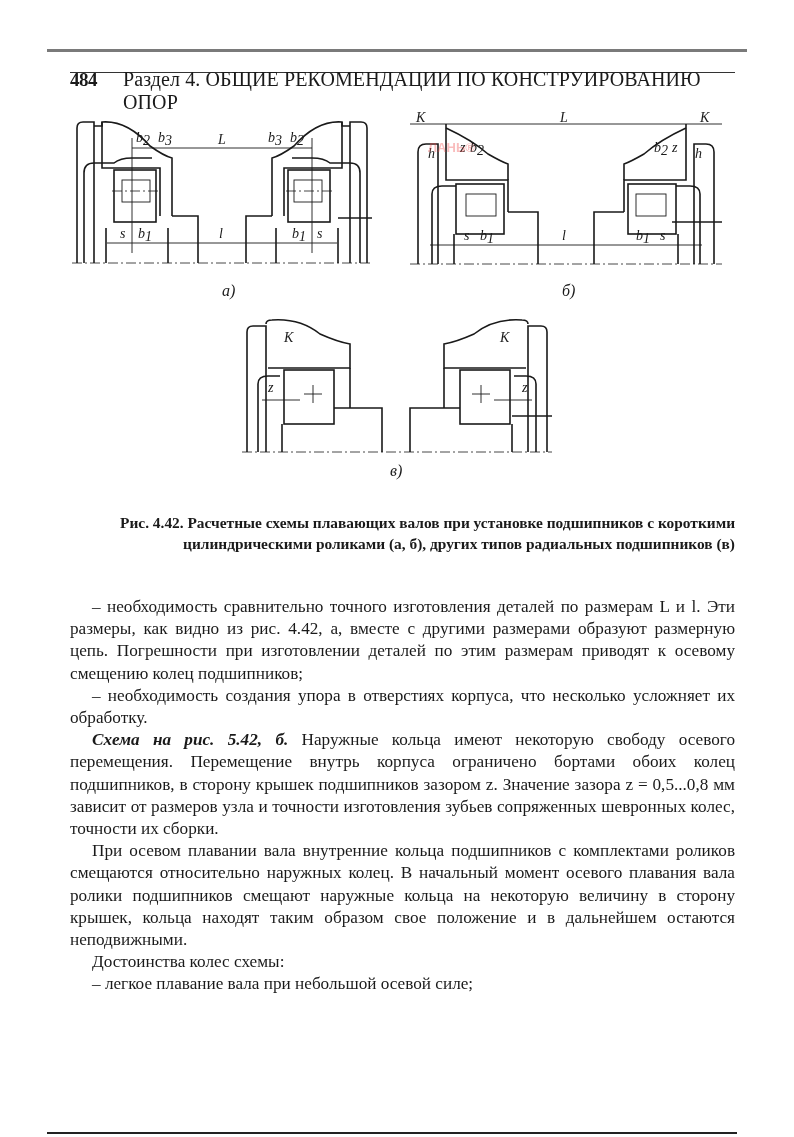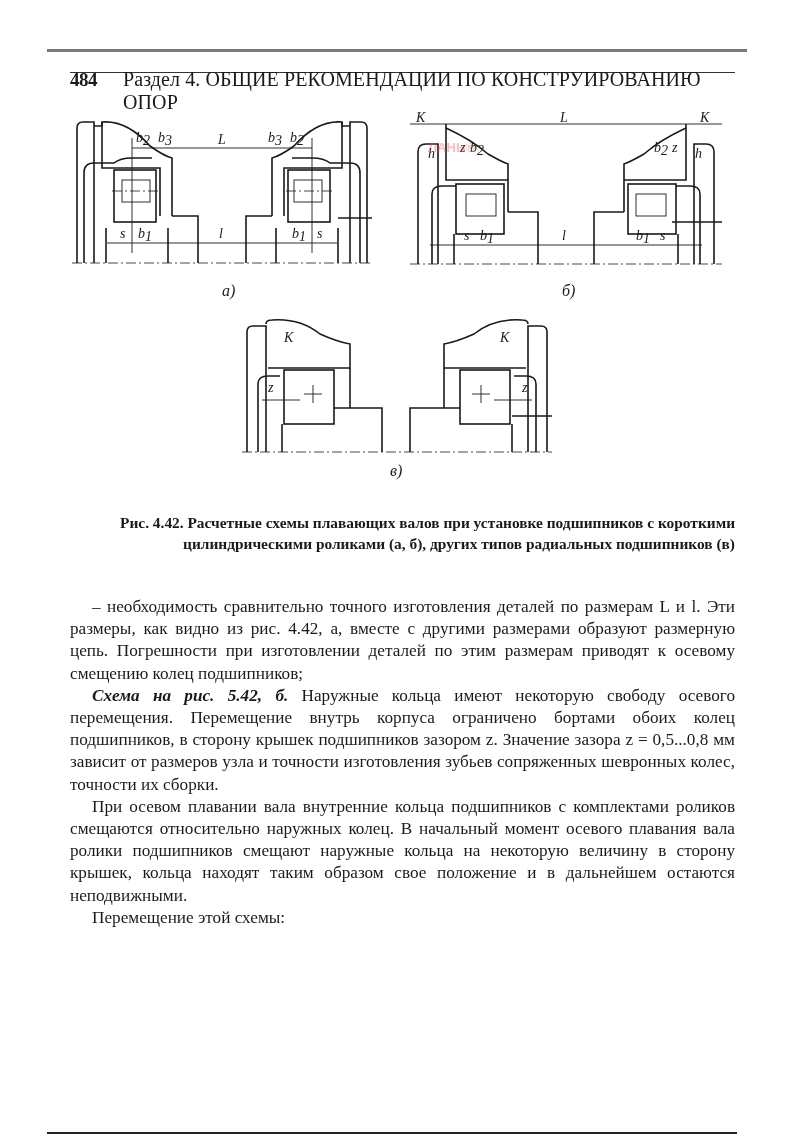--- a/index.html
+++ b/index.html
@@ -152,18 +152,20 @@
 </div>
 <div class="sublabel" style="left:390px; top:462px;">в)</div>
 
 <div class="caption">
   <div>Рис. 4.42. Расчетные схемы плавающих валов при установке подшипников с короткими</div>
   <div>цилиндрическими роликами (а, б), других типов радиальных подшипников (в)</div>
 </div>
 
 <div class="body-text">
   <p class="ind">– необходимость сравнительно точного изготовления деталей по размерам L и l. Эти размеры, как видно из рис. 4.42, а, вместе с другими размерами образуют размерную цепь. Погрешности при изготовлении деталей по этим размерам приводят к осевому смещению колец подшипников;</p>
+  <p class="ind">– необходимость создания упора в отверстиях корпуса, что несколько усложняет их обработку.</p>
   <p class="ind"><span class="lead">Схема на рис. 5.42, б.</span><span> Наружные кольца имеют некоторую свободу осевого перемещения. Перемещение внутрь корпуса ограничено бортами обоих колец подшипников, в сторону крышек подшипников зазором z. Значение зазора z = 0,5...0,8 мм зависит от размеров узла и точности изготовления зубьев сопряженных шевронных колес, точности их сборки.</span></p>
   <p class="ind">При осевом плавании вала внутренние кольца подшипников с комплектами роликов смещаются относительно наружных колец. В начальный момент осевого плавания вала ролики подшипников смещают наружные кольца на некоторую величину в сторону крышек, кольца находят таким образом свое положение и в дальнейшем остаются неподвижными.</p>
-  <p class="ind">Перемещение этой схемы:</p>
+  <p class="ind">Достоинства колес схемы:</p>
+  <p class="ind">– легкое плавание вала при небольшой осевой силе;</p>
 </div>
 
 <div class="rule-bottom"></div>
 
 </body></html>

